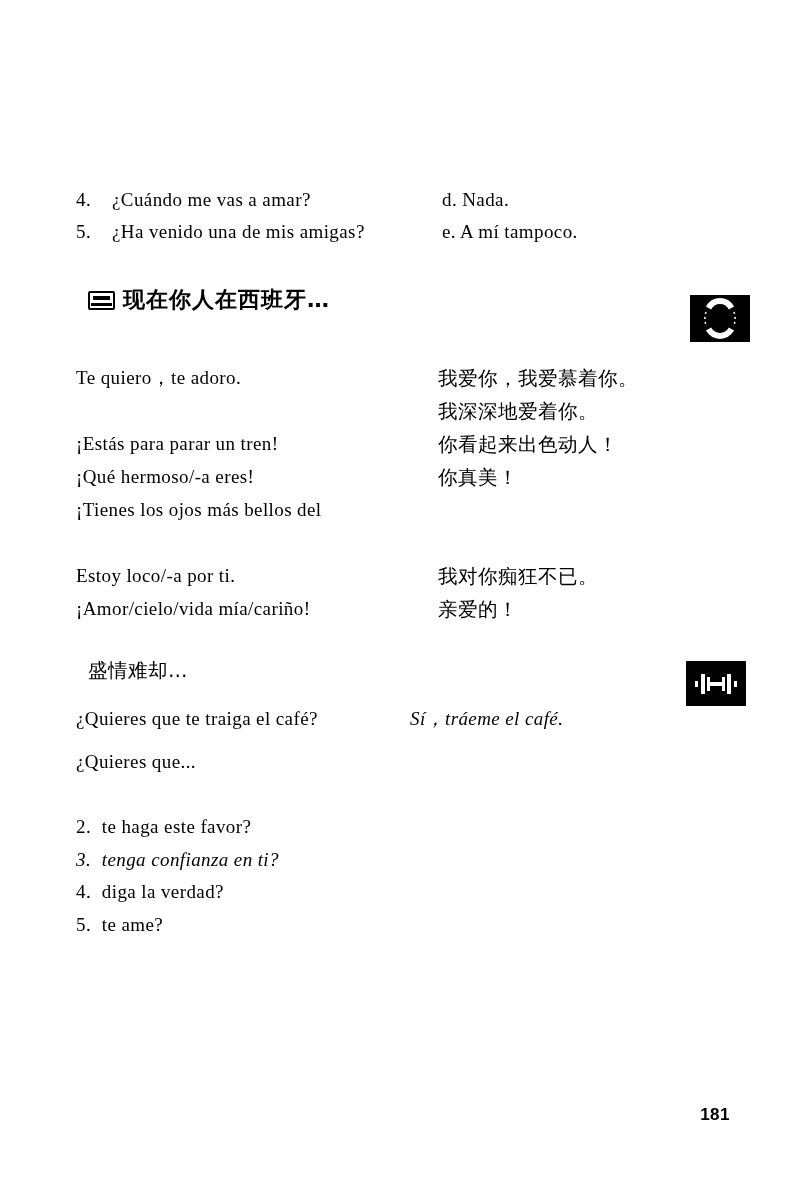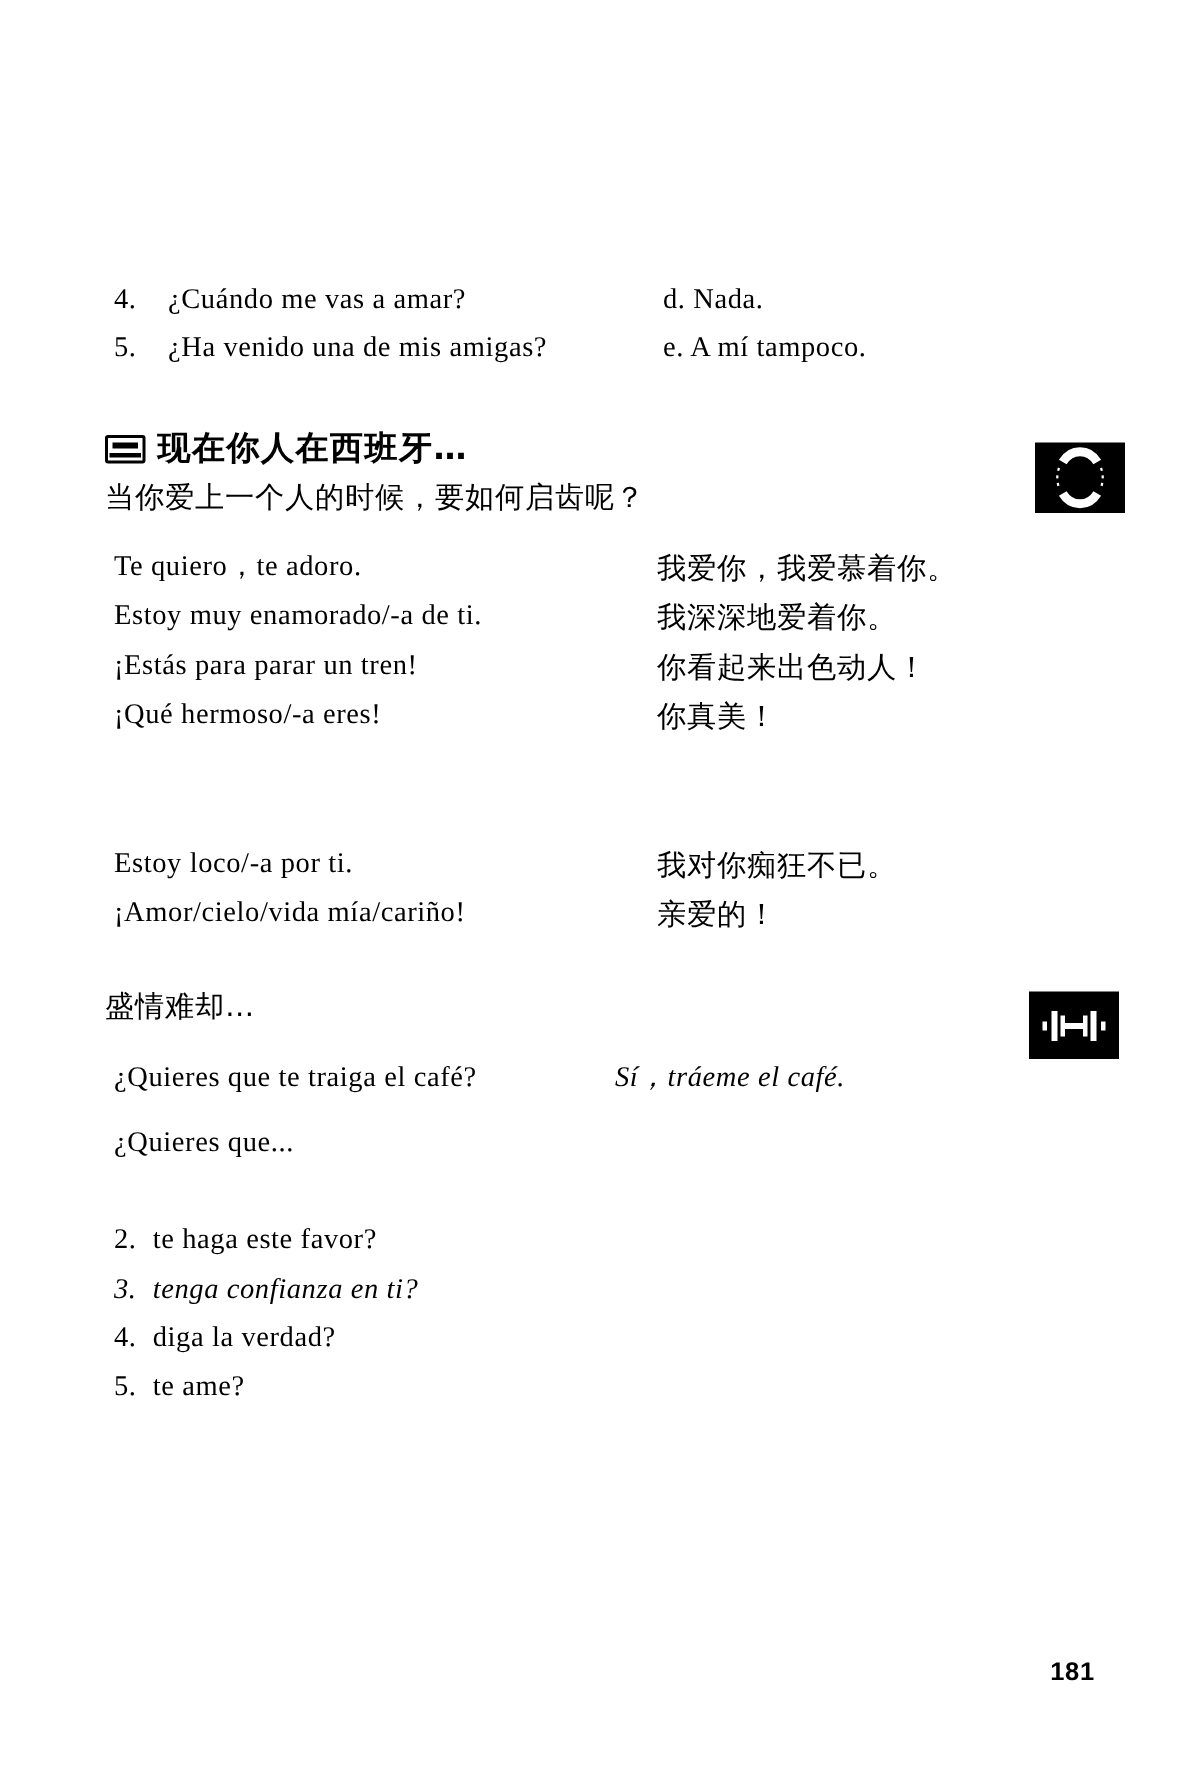--- a/index.html
+++ b/index.html
@@ -70,21 +70,21 @@
   .ex-a {
     position: absolute;
     left: 366px;
     top: 0;
     font-size: 19px;
   }
 
   
   .heading-block {
     position: absolute;
-    left: 70px;
+    left: 88px;
   }
   .cassette-icon {
     display: inline-block;
     vertical-align: -3px;
     width: 27px;
     height: 19px;
     border: 2px solid #000;
     border-radius: 2px;
     position: relative;
     margin-right: 8px;
@@ -187,54 +187,51 @@
   <div class="ex-row" style="top:222px;">
     <span class="es ex-num">5.</span>
     <span class="es ex-q">¿Ha venido una de mis amigas?</span>
     <span class="es ex-a">e. A mí tampoco.</span>
   </div>
 
   <div class="heading-block" style="top:289px;">
     <span class="cassette-icon"></span><span class="zh-bold">现在你人在西班牙…</span>
   </div>
 
-  <div class="heading-block" style="top:322px;">
-    <span class="zh">当你爱上一个人的时候，要如何启齿呢？</span>
-  </div>
 
   <div class="marker-box" style="left:690px; top:295px; width:60px; height:47px;">
     <svg width="60" height="47" viewBox="0 0 60 47" aria-hidden="true">
       <g fill="none" stroke="#ffffff" stroke-width="6" stroke-linecap="butt">
         <path d="M 18.5 13 A 14 16 0 0 1 41.5 13"></path>
         <path d="M 18.5 34 A 14 16 0 0 0 41.5 34"></path>
       </g>
       <g fill="none" stroke="#ffffff" stroke-width="1.5" stroke-dasharray="2 3">
         <path d="M 16 17 A 15 17 0 0 0 16 30"></path>
         <path d="M 44 17 A 15 17 0 0 1 44 30"></path>
       </g>
     </svg>
   </div>
 
   <div class="phrase-row" style="top:368px;">
     <span class="es phrase-es">Te quiero，te adoro.</span>
     <span class="zh phrase-zh">我爱你，我爱慕着你。</span>
   </div>
   <div class="phrase-row" style="top:401px;">
-    <span class="es phrase-es">Estoy muy enamorado/-a de ti.</span>
     <span class="zh phrase-zh">我深深地爱着你。</span>
   </div>
   <div class="phrase-row" style="top:434px;">
     <span class="es phrase-es">¡Estás para parar un tren!</span>
     <span class="zh phrase-zh">你看起来出色动人！</span>
   </div>
   <div class="phrase-row" style="top:467px;">
     <span class="es phrase-es">¡Qué hermoso/-a eres!</span>
     <span class="zh phrase-zh">你真美！</span>
   </div>
   <div class="phrase-row" style="top:500px;">
+    <span class="es phrase-es">¡Tienes los ojos más bellos del</span>
   </div>
   <div class="phrase-row" style="top:566px;">
     <span class="es phrase-es">Estoy loco/-a por ti.</span>
     <span class="zh phrase-zh">我对你痴狂不已。</span>
   </div>
   <div class="phrase-row" style="top:599px;">
     <span class="es phrase-es">¡Amor/cielo/vida mía/cariño!</span>
     <span class="zh phrase-zh">亲爱的！</span>
   </div>
 

